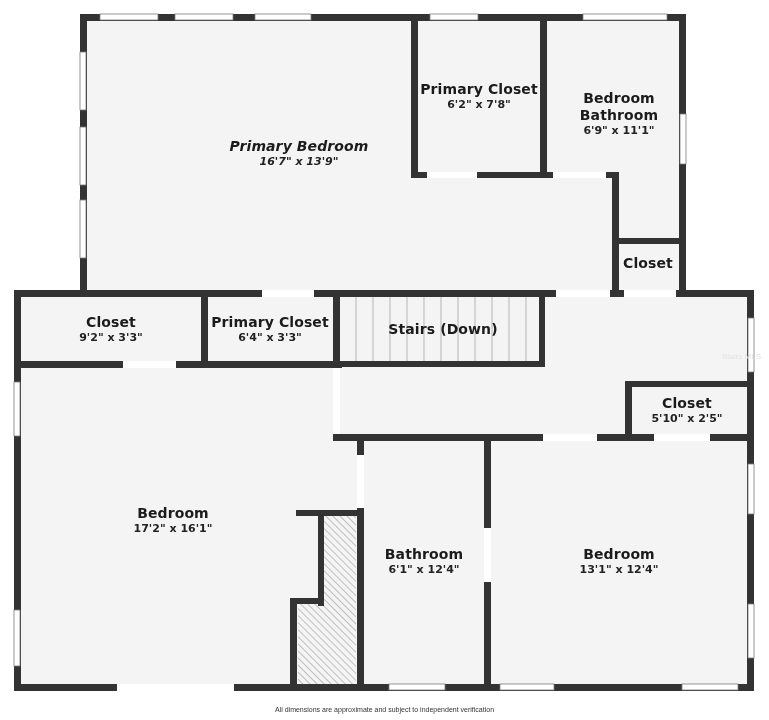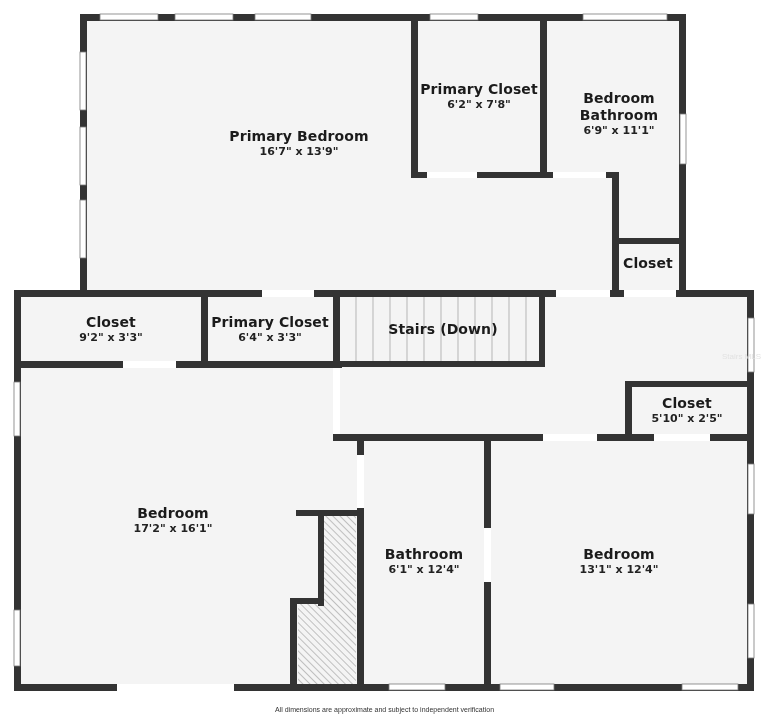--- a/index.html
+++ b/index.html
@@ -116,21 +116,21 @@
     <rect class="win" x="14" y="382" width="6" height="54"></rect>
     <rect class="win" x="14" y="610" width="6" height="56"></rect>
     <rect class="win" x="748" y="464" width="6" height="50"></rect>
     <rect class="win" x="748" y="604" width="6" height="54"></rect>
     <rect class="win" x="389" y="684" width="56" height="6"></rect>
     <rect class="win" x="500" y="684" width="54" height="6"></rect>
     <rect class="win" x="682" y="684" width="56" height="6"></rect>
   </g>
 </svg>
 
-<div class="label" style="left:299px; top:143px;">
+<div class="label" style="left:299px; top:153px;font-style:italic;">
   <div class="name">Primary Bedroom</div>
   <div class="dims">16'7" x 13'9"</div>
 </div>
 
 <div class="label" style="left:479px; top:96px;">
   <div class="name">Primary Closet</div>
   <div class="dims">6'2" x 7'8"</div>
 </div>
 
 <div class="label" style="left:619px; top:114px;">

